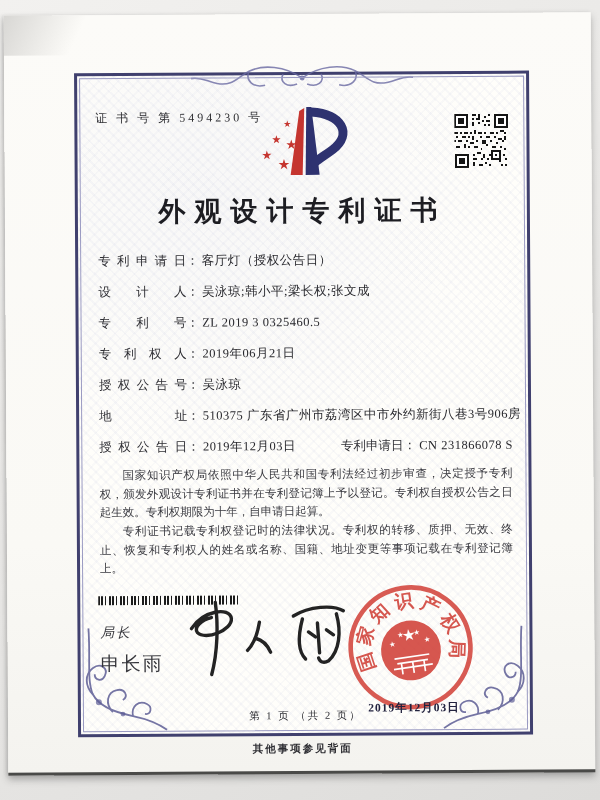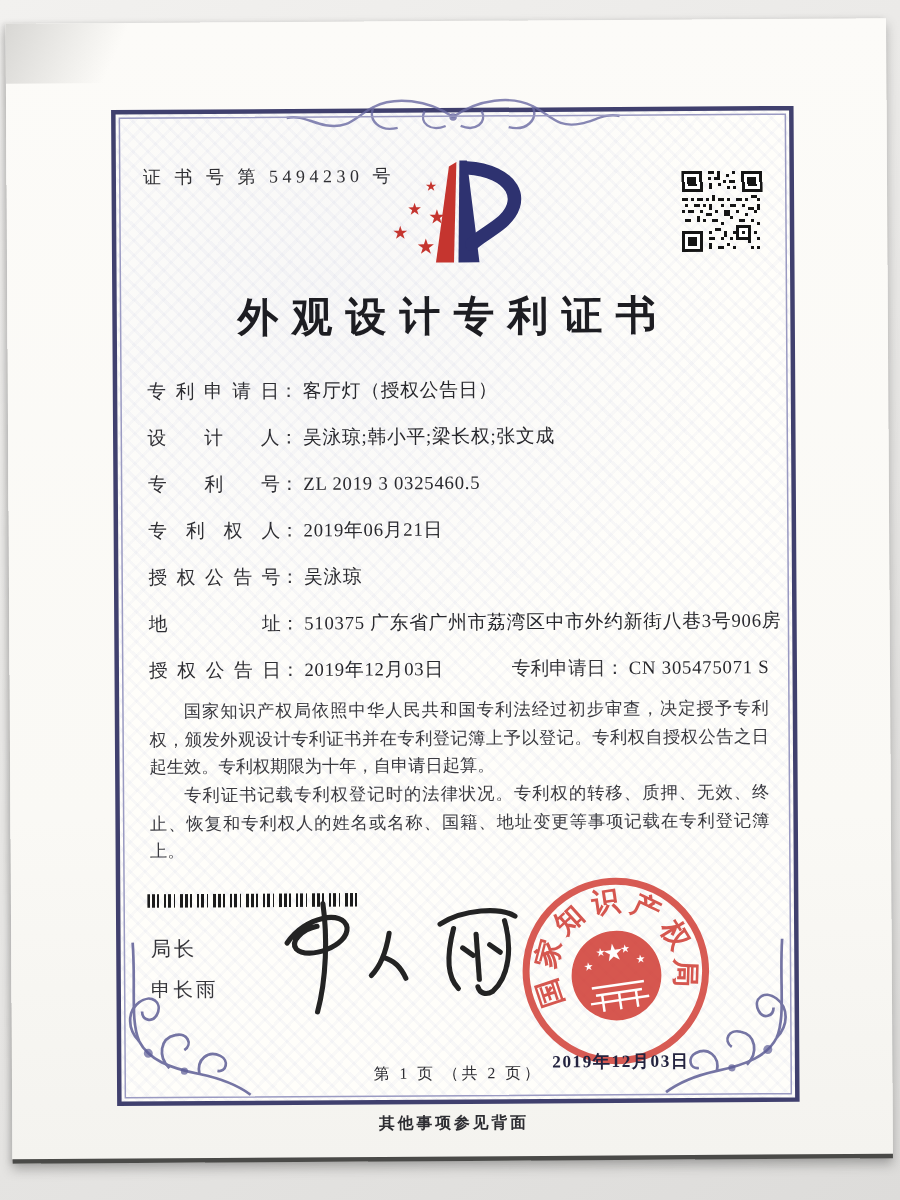--- a/index.html
+++ b/index.html
@@ -37,22 +37,22 @@
   .flabel{display:inline-block;width:88px;text-align:justify;text-align-last:justify;
     vertical-align:top;color:#2e2e33;}
   .fvalue{letter-spacing:.5px;color:#28282d;}
   .frow.dual .pair2{margin-left:42px;}
   .paras{position:absolute;left:20px;right:16px;top:390px;font-size:11.5px;
     line-height:1.62;color:#3a3a40;text-align:justify;}
   .paras p{margin:0;text-indent:2em;}
   .barcode{position:absolute;left:18px;top:520px;width:140px;height:9px;
     background:repeating-linear-gradient(90deg,#1c1c1c 0 1.5px,transparent 1.5px 3px,
       #1c1c1c 3px 5px,transparent 5px 6.5px,#1c1c1c 6.5px 7.5px,transparent 7.5px 11px);}
-  .signer-title{position:absolute;left:20px;top:548px;font-size:13.5px;letter-spacing:2px;}
-  .signer-name{position:absolute;left:20px;top:575px;font-size:13px;letter-spacing:2px;}
+  .signer-title{position:absolute;left:20px;top:548px;font-size:13.5px;letter-spacing:2px;font-style:italic;}
+  .signer-name{position:absolute;left:20px;top:575px;font-size:19px;letter-spacing:2px;}
   .signature{position:absolute;left:95px;top:515px;}
   .seal{position:absolute;left:265px;top:508px;transform:rotate(-8deg);opacity:.92;}
   .seal-date{position:absolute;left:268px;top:626px;width:130px;text-align:center;
     font-size:11.5px;letter-spacing:1px;color:#23233f;font-weight:bold;z-index:3;}
   .page-footer{position:absolute;left:0;right:0;top:634px;text-align:center;
     font-size:10.5px;letter-spacing:2px;color:#2d2d32;}
   .back-note{position:absolute;left:70px;width:449px;top:728px;text-align:center;
     font-size:10.5px;letter-spacing:2px;color:#2d2d32;font-weight:bold;}
   .flourish-top{position:absolute;left:50%;top:-17px;transform:translateX(-50%);}
   .flourish{position:absolute;bottom:2px;}
@@ -151,21 +151,21 @@
         <span class="fvalue">吴泳琼</span>
       </div>
       <div class="frow">
         <span class="flabel">地址</span><span>：</span>
         <span class="fvalue">510375 广东省广州市荔湾区中市外约新街八巷3号906房</span>
       </div>
       <div class="frow dual">
         <span class="flabel">授权公告日</span><span>：</span>
         <span class="fvalue">2019年12月03日</span>
         <span class="pair2"><span>专利申请日</span><span>：</span>
-        <span class="fvalue">CN 305475071 S</span></span>
+        <span class="fvalue">CN 231866078 S</span></span>
       </div>
     </div>
 
     <div class="paras">
       <p>国家知识产权局依照中华人民共和国专利法经过初步审查，决定授予专利权，颁发外观设计专利证书并在专利登记簿上予以登记。专利权自授权公告之日起生效。专利权期限为十年，自申请日起算。</p>
       <p>专利证书记载专利权登记时的法律状况。专利权的转移、质押、无效、终止、恢复和专利权人的姓名或名称、国籍、地址变更等事项记载在专利登记簿上。</p>
     </div>
 
     <div class="barcode"></div>
 

